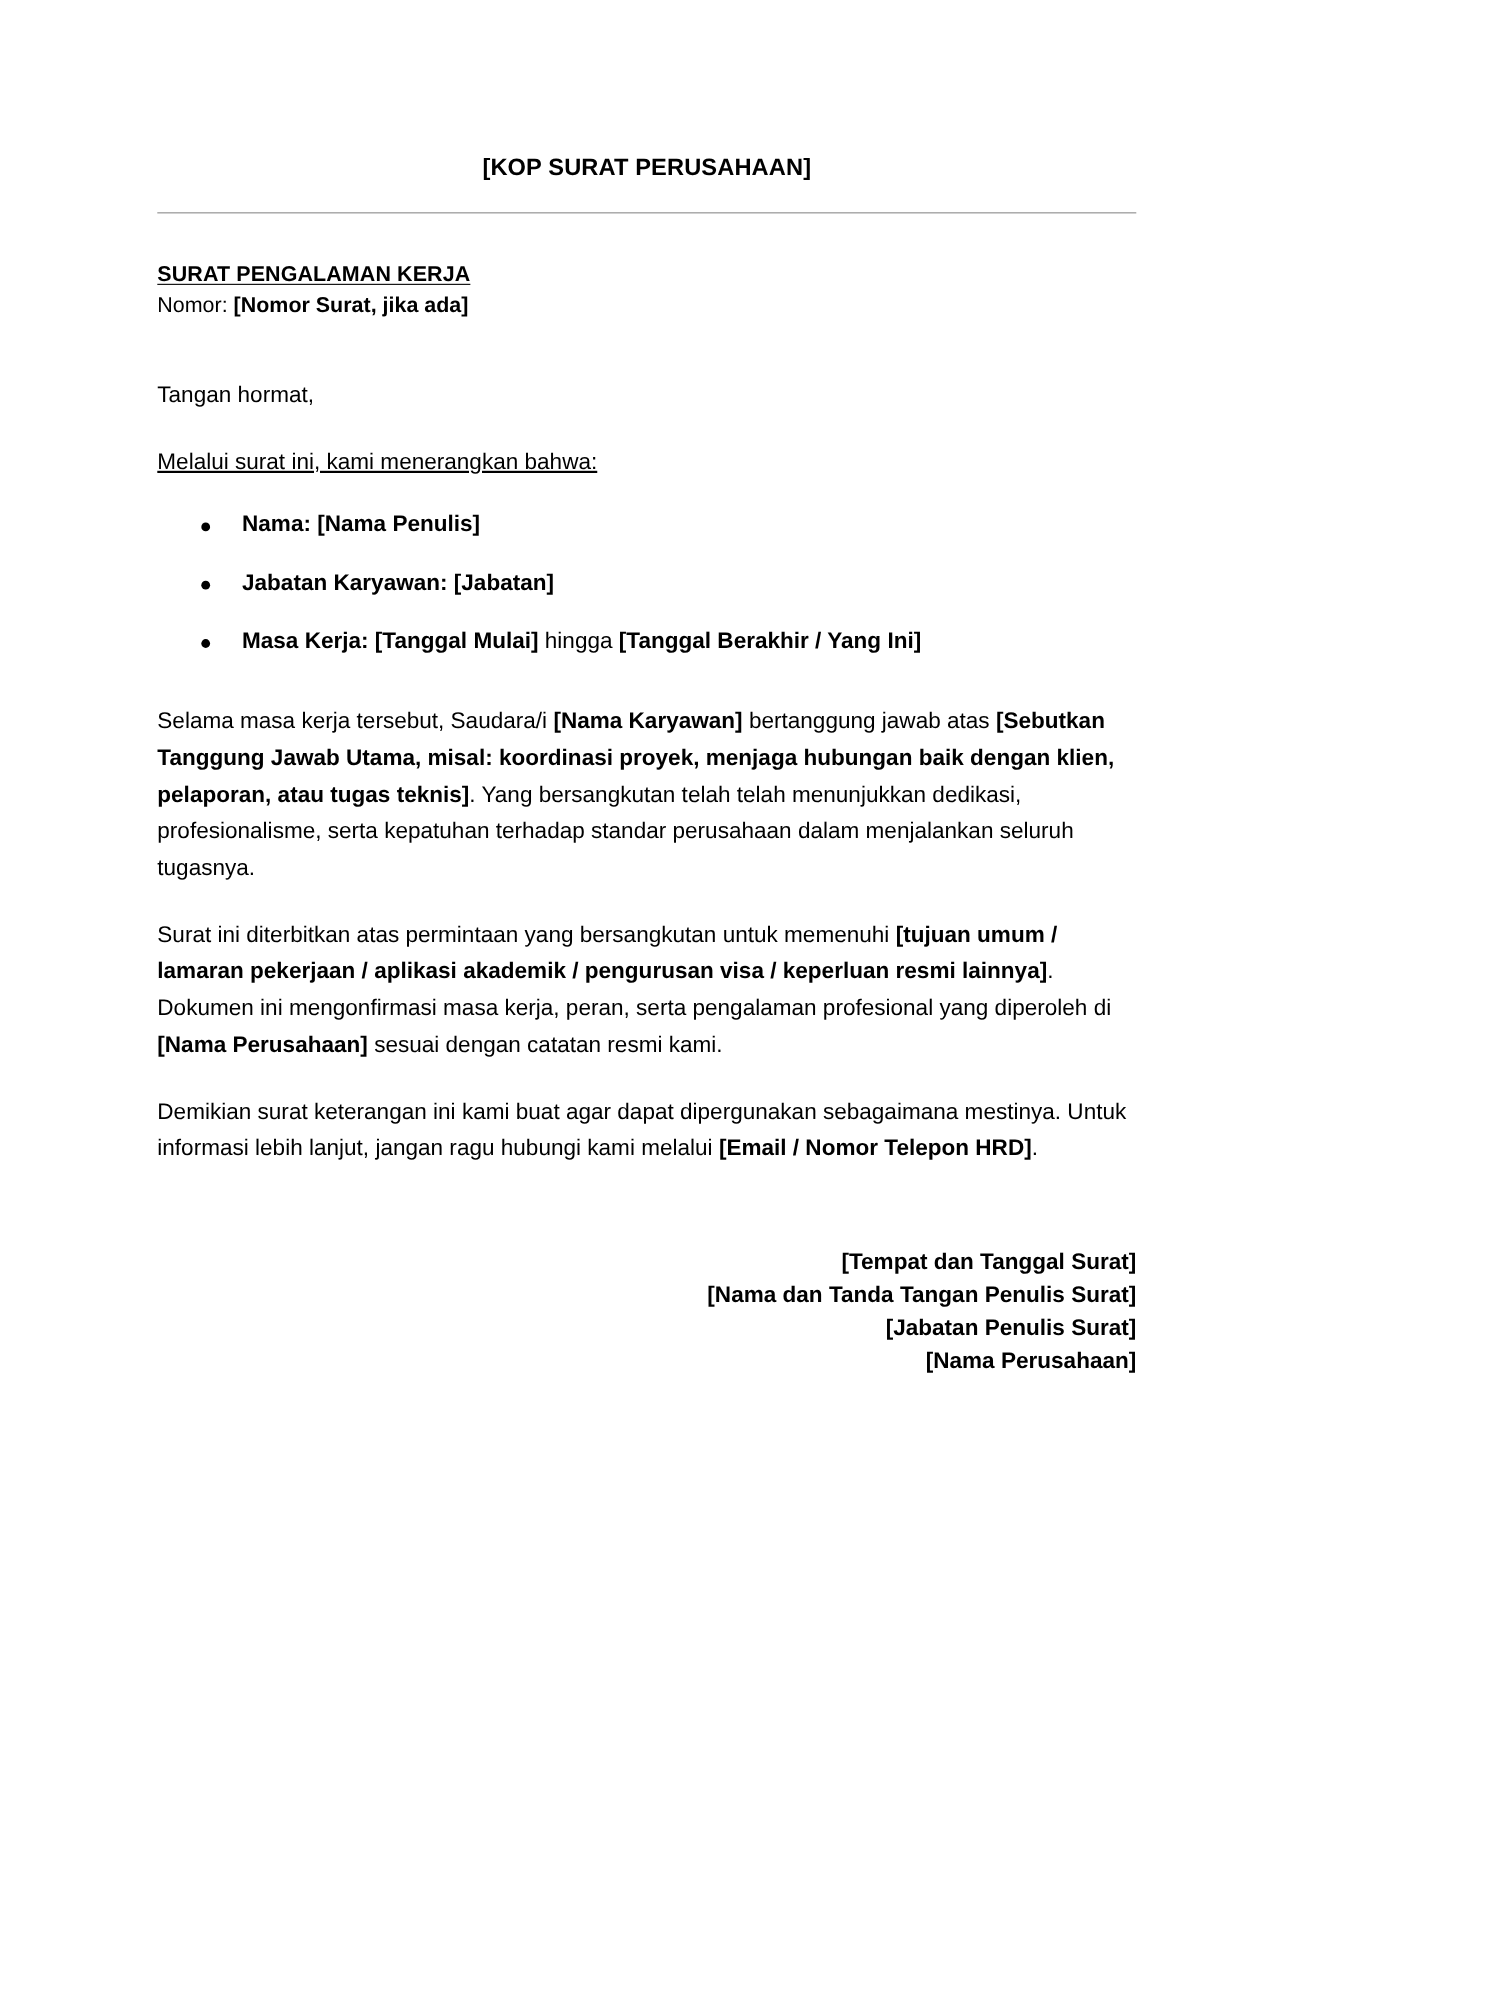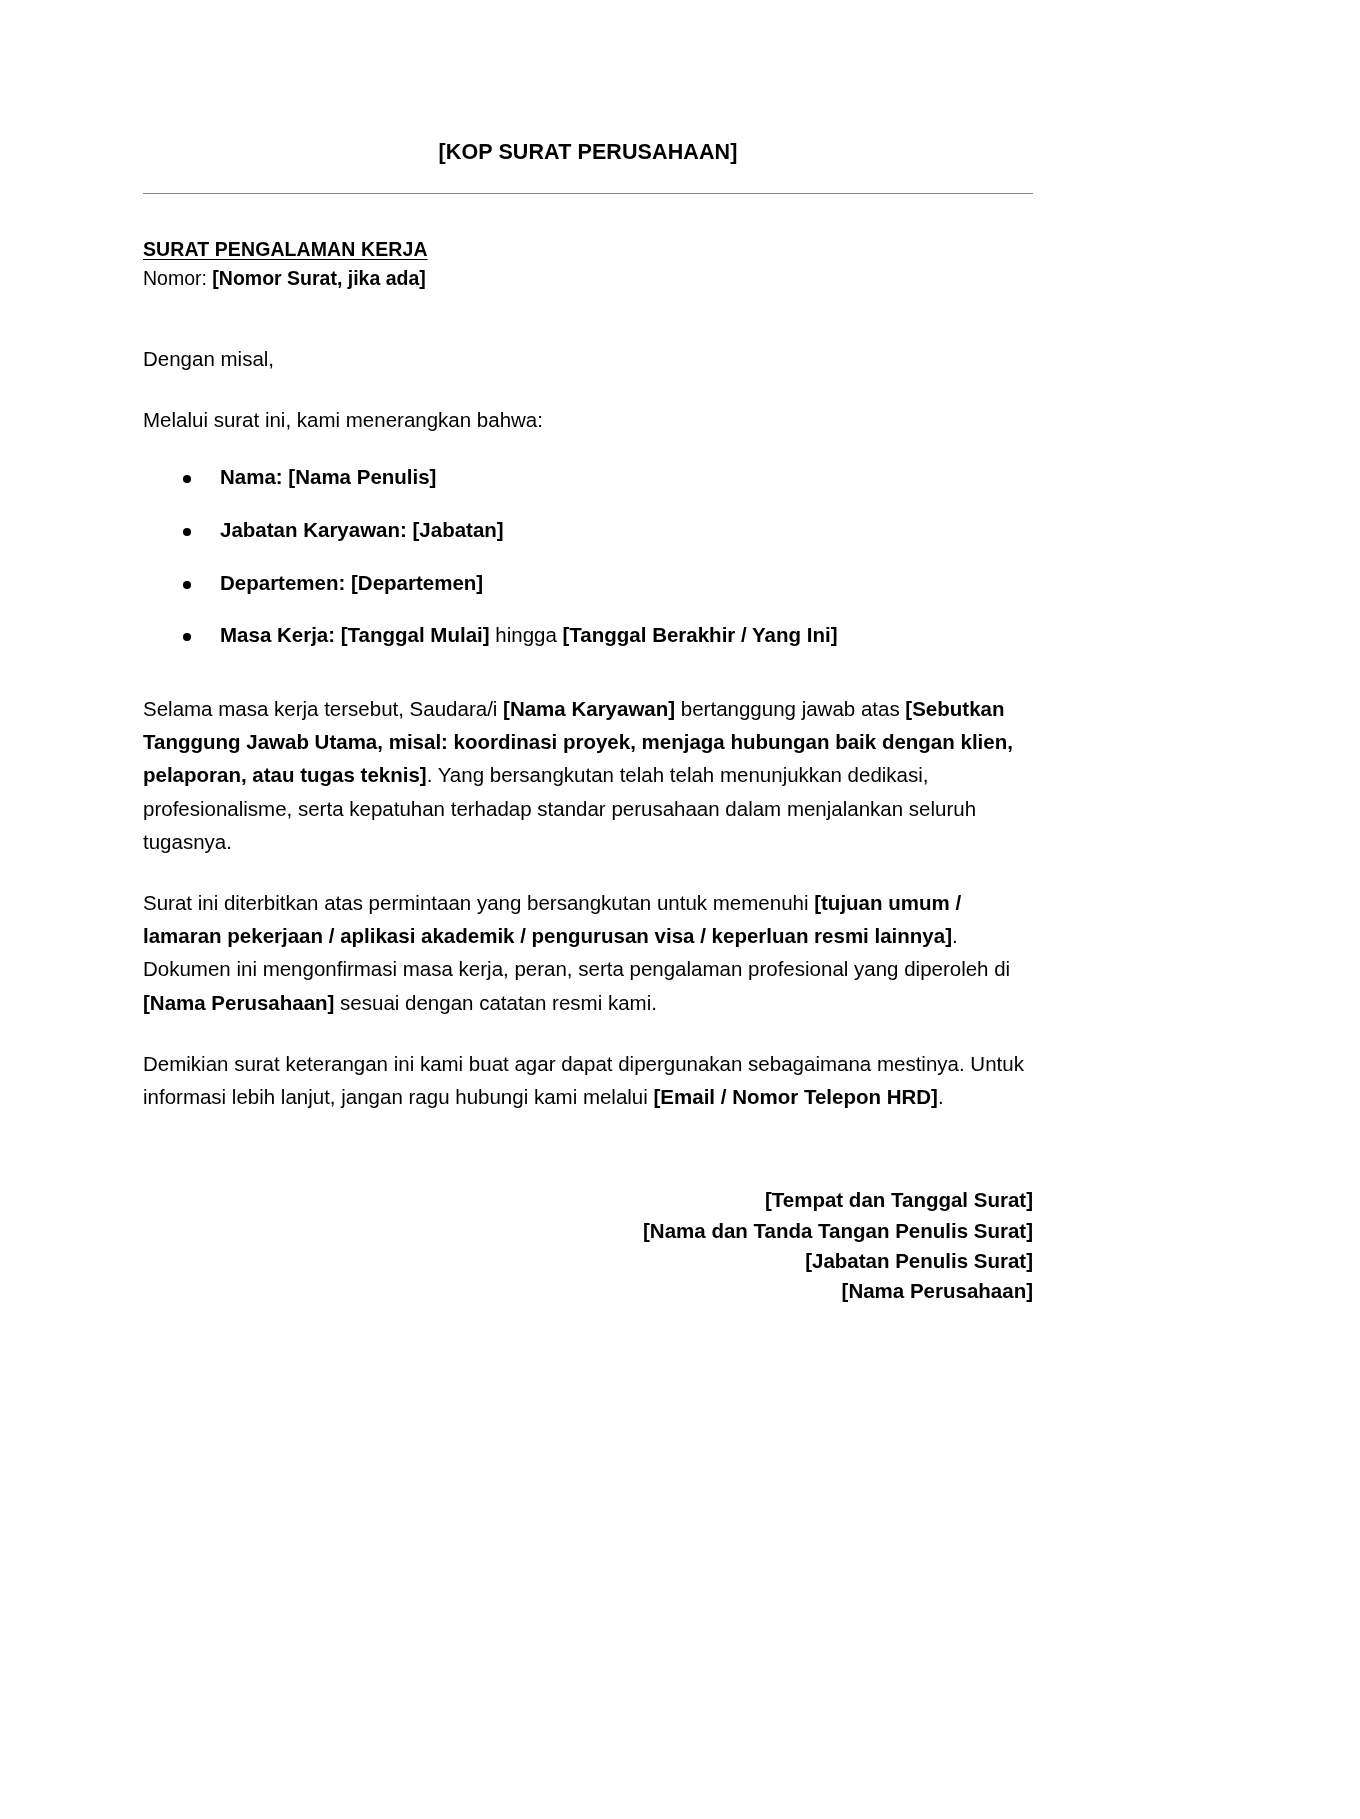--- a/index.html
+++ b/index.html
@@ -71,21 +71,21 @@
 
   
   .body-block { margin-top: 50px; }
 
   p.para {
     font-size: 20.5px;
     line-height: 1.62;
     margin: 0 0 28px 0;
     text-align: left;
   }
-  p.para.tight { margin-bottom: 26px; }
+  p.para.tight { margin-bottom: 26px; text-decoration: underline; }
   p.para .b { font-weight: bold; }
 
   
   ul.bullets {
     list-style: none;
     margin: 0 0 28px 0;
     padding: 0;
   }
   ul.bullets li {
     position: relative;
@@ -132,28 +132,27 @@
 
     <div class="title-block">
       <div class="doc-title">SURAT PENGALAMAN KERJA</div>
       <div class="doc-number">
         <span>Nomor: </span><span class="b">[Nomor Surat, jika ada]</span>
       </div>
     </div>
 
     <div class="body-block">
 
-      <p class="para">Dengan misal,</p>
+      <p class="para">Tangan hormat,</p>
 
       <p class="para tight">Melalui surat ini, kami menerangkan bahwa:</p>
 
       <ul class="bullets">
           <li><span class="b">Nama: [Nama Penulis]</span></li>
           <li><span class="b">Jabatan Karyawan: [Jabatan]</span></li>
-          <li><span class="b">Departemen: [Departemen]</span></li>
           <li><span class="b">Masa Kerja: [Tanggal Mulai]</span><span class="r"> hingga </span><span class="b">[Tanggal Berakhir / Yang Ini]</span></li>
         </ul>
 
       <div class="gap-after-bullets"></div>
 
       <div>
           <p class="para"><span class="r">Selama masa kerja tersebut, Saudara/i </span><span class="b">[Nama Karyawan]</span><span class="r"> bertanggung jawab atas </span><span class="b">[Sebutkan Tanggung Jawab Utama, misal: koordinasi proyek, menjaga hubungan baik dengan klien, pelaporan, atau tugas teknis]</span><span class="r">. Yang bersangkutan telah telah menunjukkan dedikasi, profesionalisme, serta kepatuhan terhadap standar perusahaan dalam menjalankan seluruh tugasnya.</span></p>
           <p class="para"><span class="r">Surat ini diterbitkan atas permintaan yang bersangkutan untuk memenuhi </span><span class="b">[tujuan umum / lamaran pekerjaan / aplikasi akademik / pengurusan visa / keperluan resmi lainnya]</span><span class="r">. Dokumen ini mengonfirmasi masa kerja, peran, serta pengalaman profesional yang diperoleh di </span><span class="b">[Nama Perusahaan]</span><span class="r"> sesuai dengan catatan resmi kami.</span></p>
           <p class="para"><span class="r">Demikian surat keterangan ini kami buat agar dapat dipergunakan sebagaimana mestinya. Untuk informasi lebih lanjut, jangan ragu hubungi kami melalui </span><span class="b">[Email / Nomor Telepon HRD]</span><span class="r">.</span></p>
         </div>

